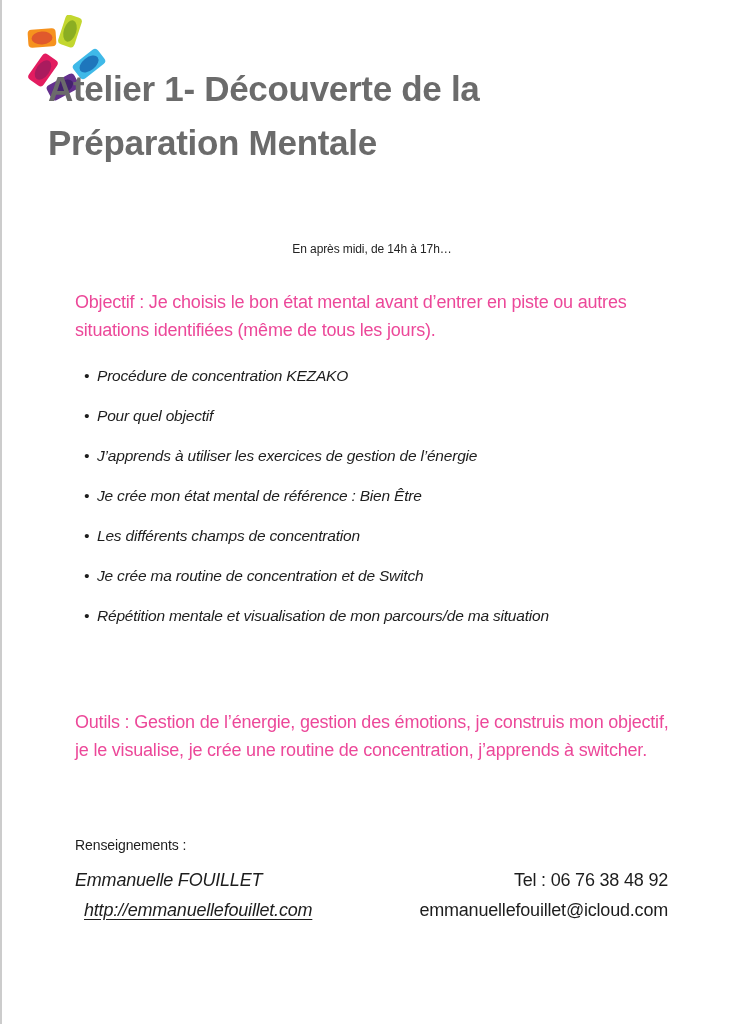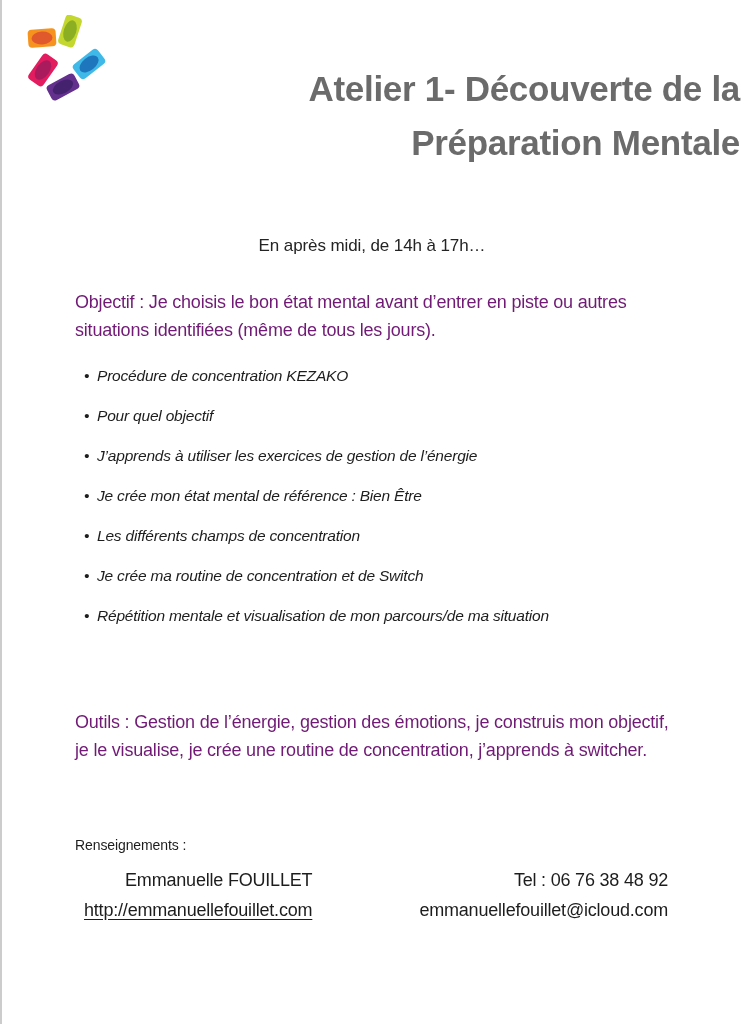--- a/index.html
+++ b/index.html
@@ -22,43 +22,43 @@
     background: #cccccc;
   }
   .logo {
     position: absolute;
     left: 25px; top: 15px;
     width: 92px; height: 100px;
   }
   .doc-title {
     position: absolute;
     left: 48px; right: 4px; top: 62px;
-    text-align: right;
+    text-align: left;
     font-size: 35px;
     font-weight: bold;
     letter-spacing: -0.3px;
     line-height: 54px;
     color: #6b6b6b;
   }
   .subtitle {
     position: absolute;
-    left: 0; right: 0; top: 236px;
+    left: 0; right: 0; top: 242px;
     text-align: center;
-    font-size: 17px;
+    font-size: 12px;
     letter-spacing: -0.1px;
     color: #242424;
   }
   .paragraph {
     position: absolute;
     left: 75px;
     width: 608px;
     font-size: 18px;
     line-height: 28px;
     letter-spacing: -0.2px;
-    color: #701a75;
+    color: #ec4899;
   }
   .objective { top: 288px; }
   .tools { top: 708px; }
   .bullet-list {
     position: absolute;
     left: 84px; top: 363px;
     width: 606px;
     list-style: none;
     font-style: italic;
   }
@@ -88,21 +88,21 @@
   .contact {
     position: absolute;
     left: 75px; right: 76px; top: 865px;
     display: flex;
     justify-content: space-between;
     font-size: 18px;
     line-height: 30px;
     letter-spacing: -0.2px;
     color: #1d1d1d;
   }
-  .contact-left  { text-align: right; }
+  .contact-left  { text-align: left; font-style: italic; }
   .contact-right { text-align: right; }
   .website-link {
     color: #1d1d1d;
     text-decoration: underline;
     text-underline-offset: 3px;
     margin-left: 9px;
   }
 </style>
 </head>
 <body>

